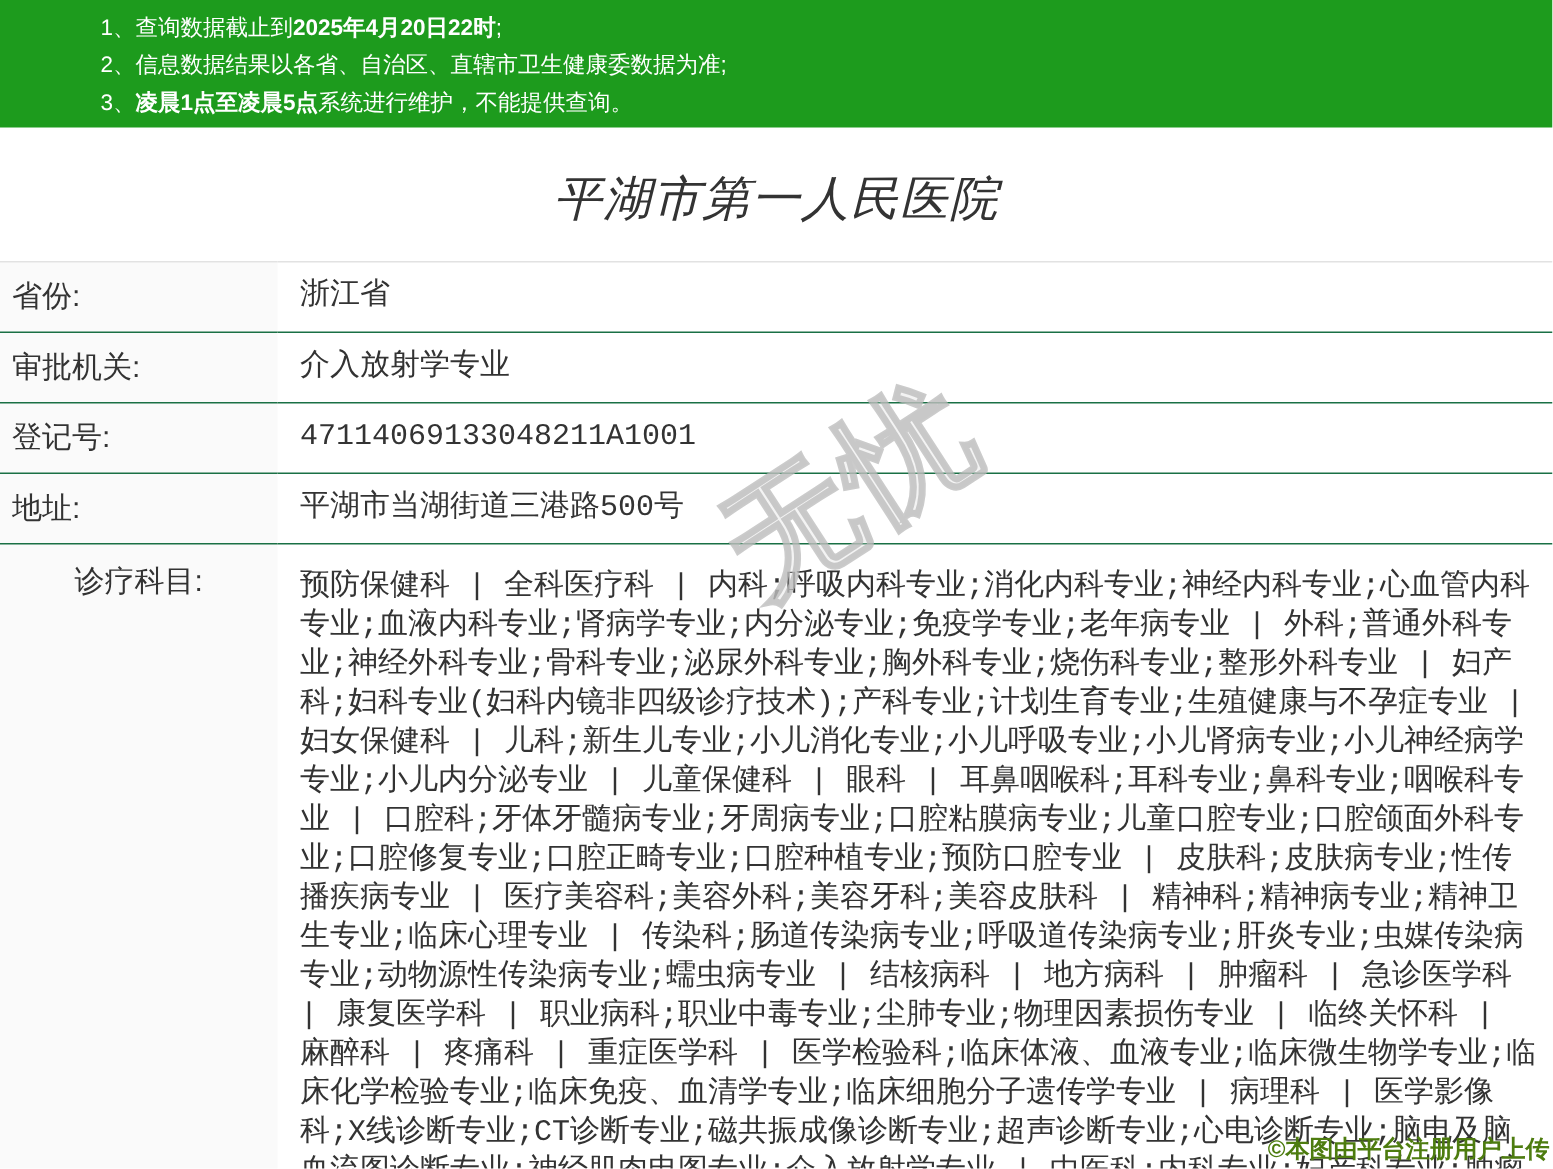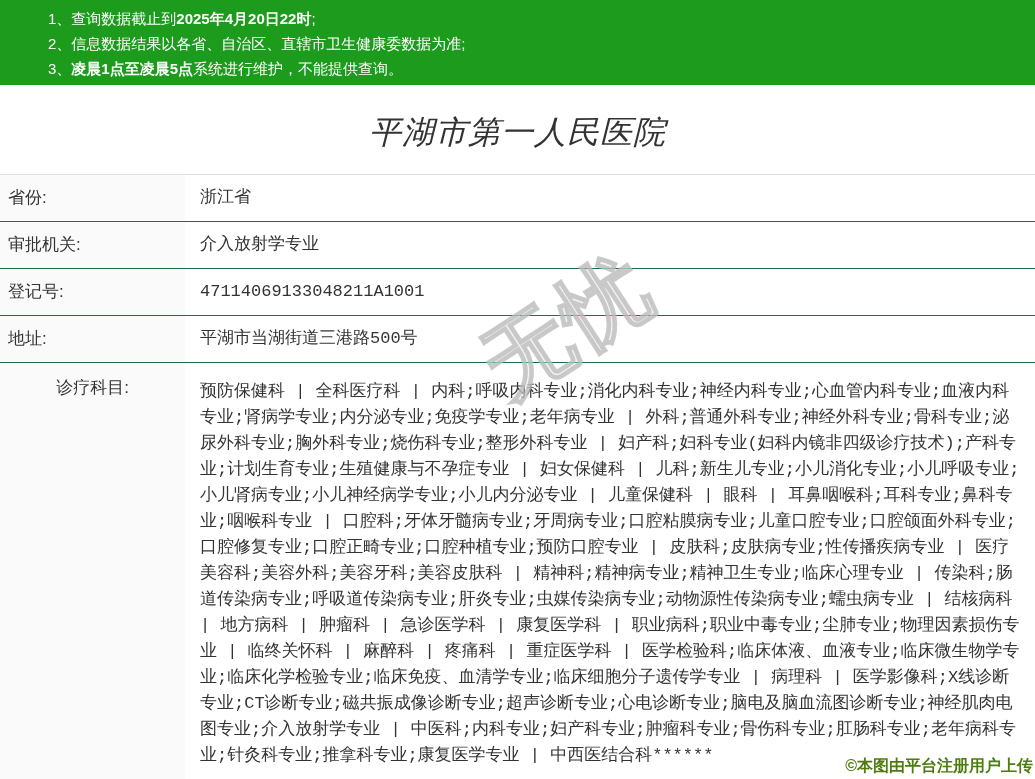--- a/index.html
+++ b/index.html
@@ -5,39 +5,39 @@
   * { box-sizing: border-box; }
   html,body { margin:0; padding:0; }
   body {
     width:1035px; height:779px; overflow:hidden; position:relative;
     background:#ffffff;
     font-family:"Liberation Sans","DejaVu Sans",sans-serif;
   }
   
   .notice-bar {
     background:#1d9b1d; color:#ffffff;
-    padding:6px 10px 4px 48px;
+    padding:6px 10px 4px 67px;
     font-size:15px; line-height:25px;
   }
   .notice-line { white-space:nowrap; }
   .notice-line .b { font-weight:bold; }
 
   
   .title {
     text-align:center; font-size:32px; font-weight:normal;
     color:#333333; margin:26px 0 19px 0; letter-spacing:1px;font-style:italic;
   }
 
   
   table.info-table {
     width:100%; border-collapse:collapse; table-layout:fixed;
     border-top:1px solid #e2e2e2;
   }
   table.info-table tr { border-bottom:1px solid #1a7045; }
-  td { font-size:17px; color:#333333; vertical-align:top;margin-top:46px; }
+  td { font-size:20px; color:#333333; vertical-align:top;margin-top:46px; }
   td.label {
     width:185px; background:#fafafa;
     padding:15px 8px; line-height:16px;
   }
   td.value { padding:15px 10px 15px 15px; line-height:16px;font-family:Liberation Mono, monospace; }
   tr.multi td.label { padding-top:17px;text-align:center; }
   tr.multi td.value {
     padding:16px 10px 11px 15px; line-height:26px;
     word-break:break-all;
   }

